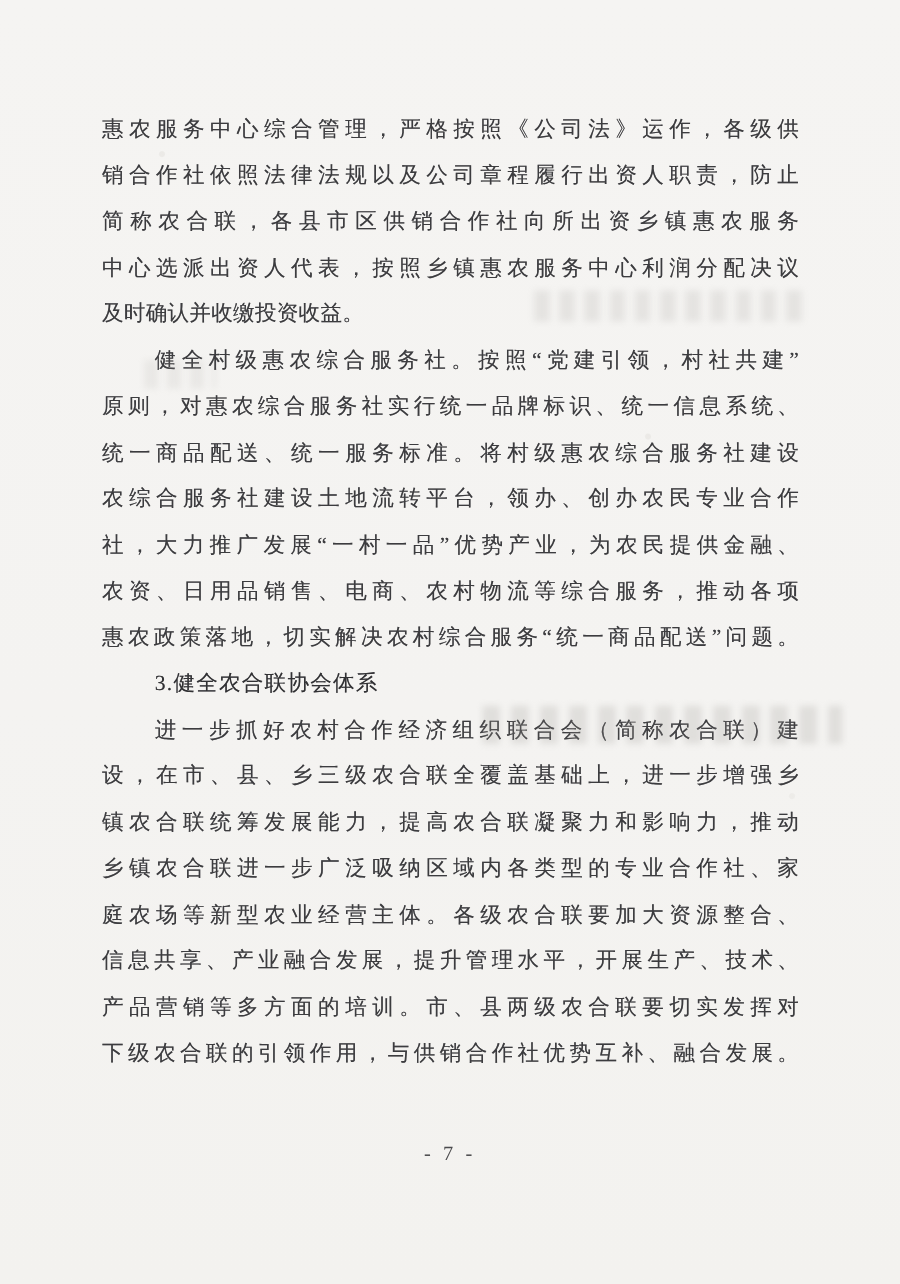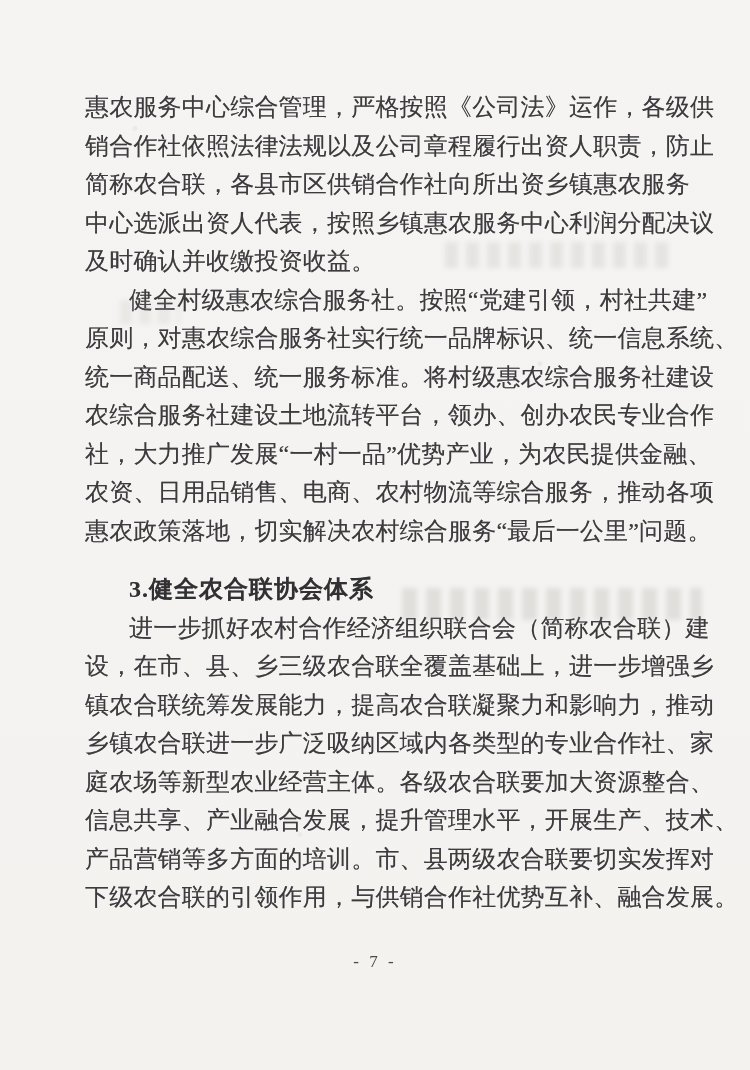--- a/index.html
+++ b/index.html
@@ -19,44 +19,43 @@
       radial-gradient(circle at 88% 62%, rgba(229,227,223,0.45) 0 2px, transparent 3px),
       linear-gradient(180deg, #f5f4f2 0%, #f4f3f1 55%, #f3f2ef 100%);
     overflow: hidden;
     font-family: "Liberation Serif", "DejaVu Serif", serif;
   }
   .text-block {
     position: absolute;
     left: 85px;
     top: 88px;
     width: 581px;
-    font-size: 24px;
+    font-size: 18px;
     line-height: 38.5px;
     color: #3c3c3f;
     text-shadow: 0 0 0.5px rgba(70,70,72,0.55);
   }
   .line {
     height: 38.5px;
     white-space: nowrap;
     text-align: justify;
     text-align-last: justify;
     letter-spacing: 0.2px;
   }
   .line.no-just {
     text-align: center;
     text-align-last: left;
   }
   .line.indent {
     text-indent: 44px;
   }
   .line.heading {
-    font-weight: bold;
+    font-weight: normal;
     color: #313134;
     letter-spacing: 1px;
-    margin-top: 20px;
   }
   .page-number {
     position: absolute;
     left: 0;
     top: 952px;
     width: 750px;
     text-align: center;
     font-size: 17px;
     letter-spacing: 3px;
     color: #4a4a4c;
@@ -95,21 +94,21 @@
     <div class="line">销合作社依照法律法规以及公司章程履行出资人职责，防止</div>
     <div class="line">简称农合联，各县市区供销合作社向所出资乡镇惠农服务</div>
     <div class="line">中心选派出资人代表，按照乡镇惠农服务中心利润分配决议</div>
     <div class="line no-just">及时确认并收缴投资收益。</div>
     <div class="line indent">健全村级惠农综合服务社。按照“党建引领，村社共建”</div>
     <div class="line">原则，对惠农综合服务社实行统一品牌标识、统一信息系统、</div>
     <div class="line">统一商品配送、统一服务标准。将村级惠农综合服务社建设</div>
     <div class="line">农综合服务社建设土地流转平台，领办、创办农民专业合作</div>
     <div class="line">社，大力推广发展“一村一品”优势产业，为农民提供金融、</div>
     <div class="line">农资、日用品销售、电商、农村物流等综合服务，推动各项</div>
-    <div class="line">惠农政策落地，切实解决农村综合服务“最后一公里”问题。</div>
+    <div class="line">惠农政策落地，切实解决农村综合服务“统一商品配送”问题。</div>
     <div class="line heading indent no-just">3.健全农合联协会体系</div>
     <div class="line indent">进一步抓好农村合作经济组织联合会（简称农合联）建</div>
     <div class="line">设，在市、县、乡三级农合联全覆盖基础上，进一步增强乡</div>
     <div class="line">镇农合联统筹发展能力，提高农合联凝聚力和影响力，推动</div>
     <div class="line">乡镇农合联进一步广泛吸纳区域内各类型的专业合作社、家</div>
     <div class="line">庭农场等新型农业经营主体。各级农合联要加大资源整合、</div>
     <div class="line">信息共享、产业融合发展，提升管理水平，开展生产、技术、</div>
     <div class="line">产品营销等多方面的培训。市、县两级农合联要切实发挥对</div>
     <div class="line">下级农合联的引领作用，与供销合作社优势互补、融合发展。</div>
   </div>

